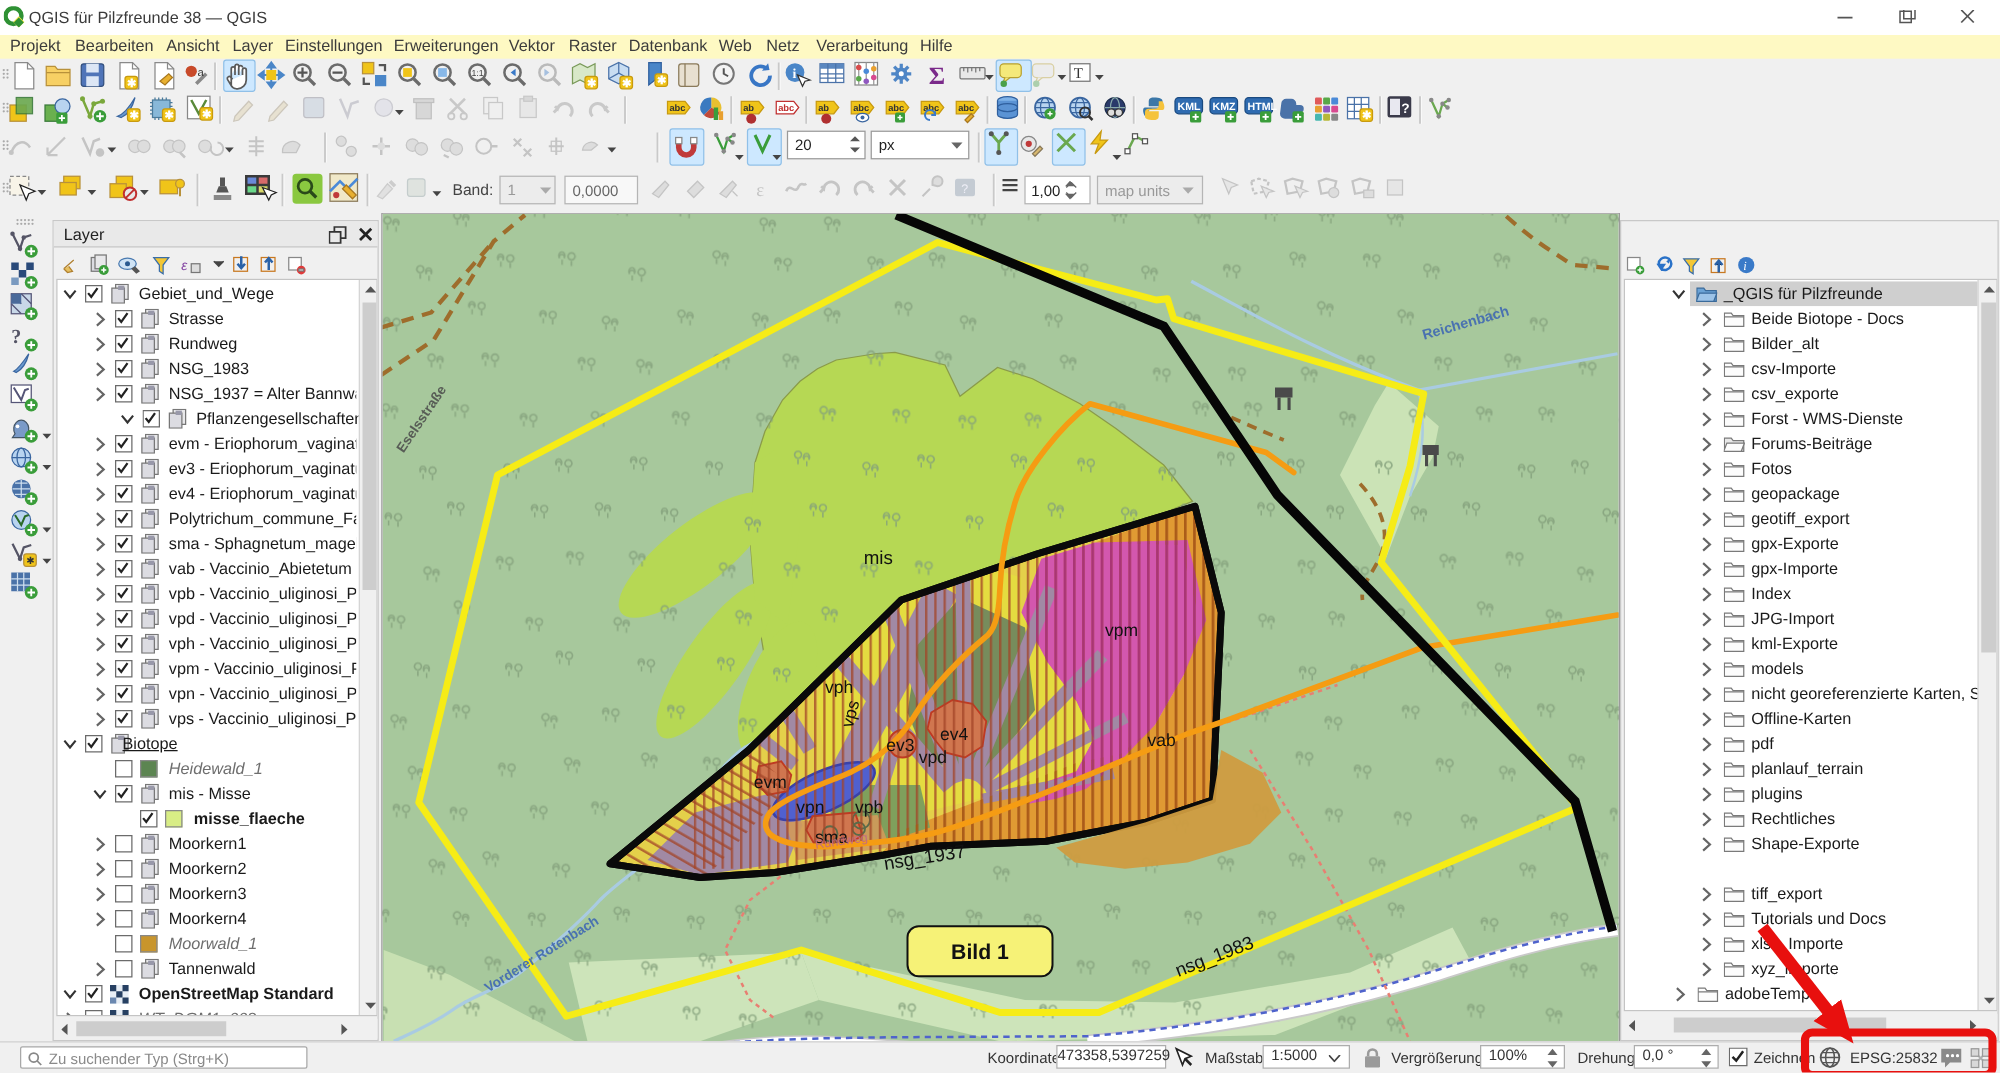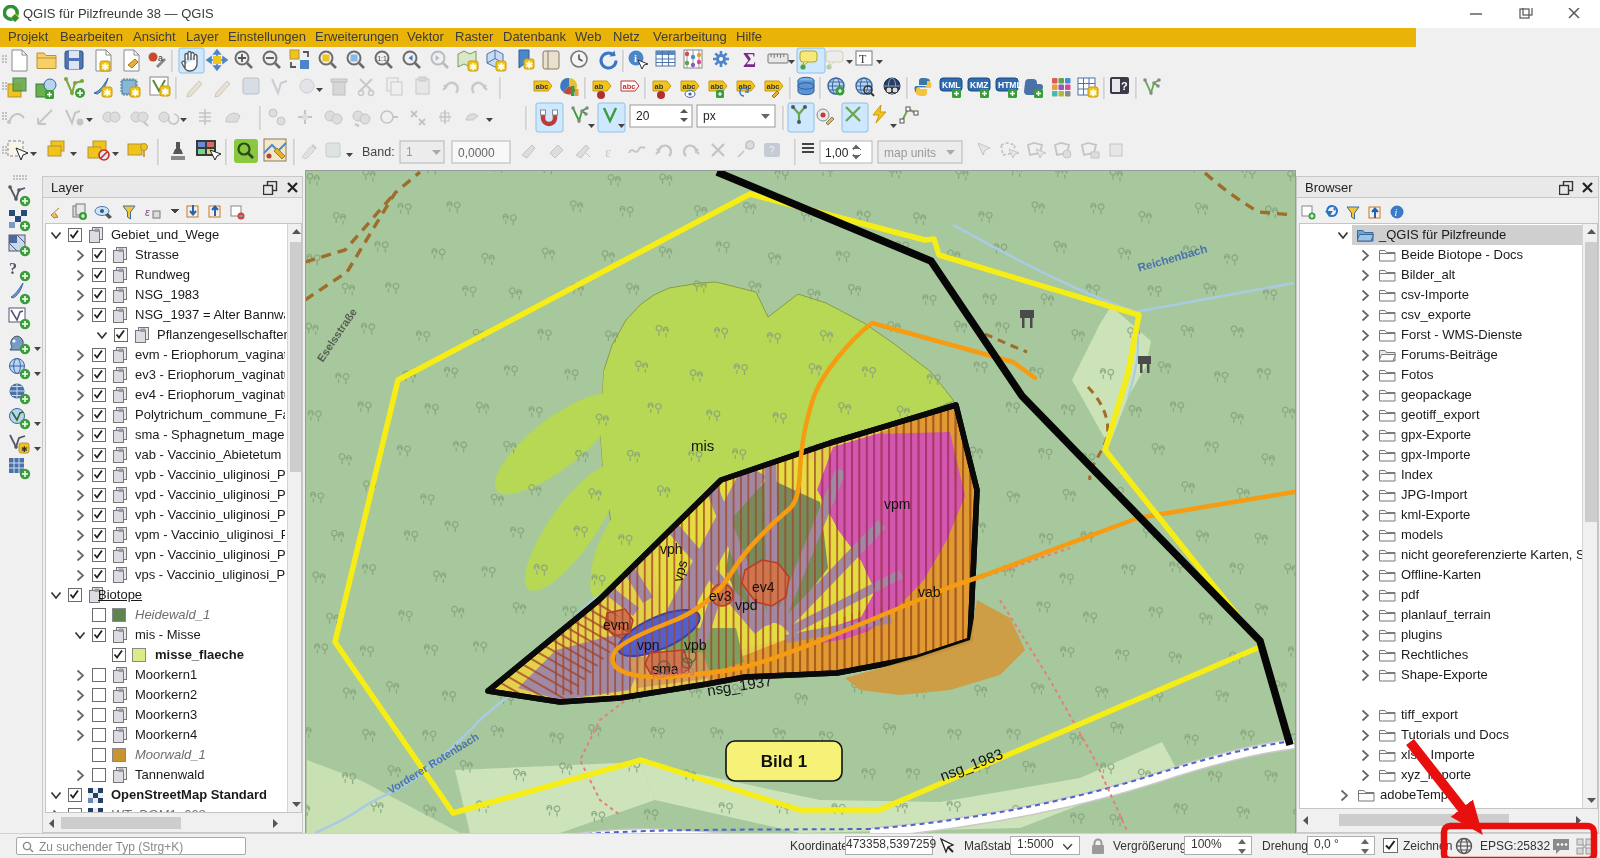--- a/index.html
+++ b/index.html
@@ -1,19 +1,19 @@
 <!DOCTYPE html>
 <html><head><meta charset="utf-8">
 <style>
 *{margin:0;padding:0;box-sizing:border-box;}
 html,body{width:1600px;height:858px;overflow:hidden;font-family:"Liberation Sans",sans-serif;background:#f0f0f0;}
 .abs{position:absolute;}
 #titlebar{position:absolute;left:0;top:0;width:1600px;height:28px;background:#ffffff;}
 #title{position:absolute;left:23px;top:6px;font-size:13px;color:#3a3a3a;}
-#menubar{position:absolute;left:0;top:28px;width:1416px;height:19px;background:#eab308;}
+#menubar{position:absolute;left:0;top:28px;width:1600px;height:19px;background:#fef9c3;}
 .mi{position:absolute;top:1px;font-size:13px;color:#3c3c3c;}
 #statusbar{position:absolute;left:0;top:833px;width:1600px;height:25px;background:#f0f0f0;border-top:1px solid #d0d0d0;font-size:12px;color:#333;}
 .sbt{position:absolute;top:5px;font-size:12px;color:#333;}
 .sbox{position:absolute;top:2px;height:19px;background:#fff;border:1px solid #adadad;font-size:12px;color:#333;text-align:center;}
 #main{position:absolute;left:0;top:169px;width:1600px;height:664px;}
 .panel{position:absolute;background:#f0f0f0;border:1px solid #c8c8c8;}
 .ptitle{position:absolute;left:0;top:0;right:0;height:21px;background:#e9e9e9;border-bottom:1px solid #c8c8c8;font-size:13px;color:#222;padding:3px 0 0 8px;}
 .white{background:#ffffff;border:1px solid #c4c4c4;}
 .trow{position:absolute;height:20px;font-size:13px;color:#1a1a1a;white-space:nowrap;}
 </style></head>
@@ -1391,29 +1391,20 @@
 <svg class="abs" style="left:4px;top:4px" width="6" height="9">
         <path d="M5,0 L0,4.5 L5,9" fill="#555"></path>
       </svg>
 <div class="abs" style="left:16px;top:2px;width:120px;height:12px;background:#cdcdcd"></div>
 <svg class="abs" style="left:228px;top:4px" width="6" height="9">
         <path d="M0,0 L5,4.5 L0,9" fill="#555"></path>
       </svg>
 </div>
 </div>
 <div class="panel" id="browserpanel" style="left:1296px;top:176px;width:303px;height:657px;">
-<div class="ptitle">Browser
-<svg class="abs" style="left:262px;top:4px" width="16" height="14">
-        <rect x="4.5" y="0.5" width="9" height="9" fill="none" stroke="#333" stroke-width="1.4"></rect>
-        <rect x="0.5" y="4.5" width="9" height="9" fill="#e9e9e9" stroke="#333" stroke-width="1.4"></rect>
-      </svg>
-<svg class="abs" style="left:284px;top:4px" width="14" height="14">
-        <path d="M2,2 L11,11 M11,2 L2,11" stroke="#222" stroke-width="2.2"></path>
-      </svg>
-</div>
 <div class="abs" style="left:4px;top:26px;width:200px;height:20px;">
 <svg width="200" height="20">
 <rect x="1" y="3" width="10" height="10" fill="#fff" stroke="#888"></rect>
         <circle cx="11" cy="13" r="3.5" fill="#3a9d3a"></circle>
         <path d="M9,13 h4 M11,11 v4" stroke="#fff" stroke-width="1.2"></path>
 <path d="M26,8 a5,5 0 1,1 2,4 M28,12 l-2,-3 l4,0 z" fill="none" stroke="#2a72c8" stroke-width="2"></path>
         <path d="M32,6 l3,-2 l-1,4 z" fill="#2a72c8"></path>
 <path d="M46,4 h12 l-4.5,6 v6 l-3,-2 v-4 z" fill="#f3c735" stroke="#3a6ea8"></path>
 <rect x="68" y="4" width="11" height="11" fill="none" stroke="#c87820"></rect>
         <path d="M74,15 v-9 m-3,3 l3,-3.5 l3,3.5" stroke="#2a62a8" stroke-width="2"></path>

